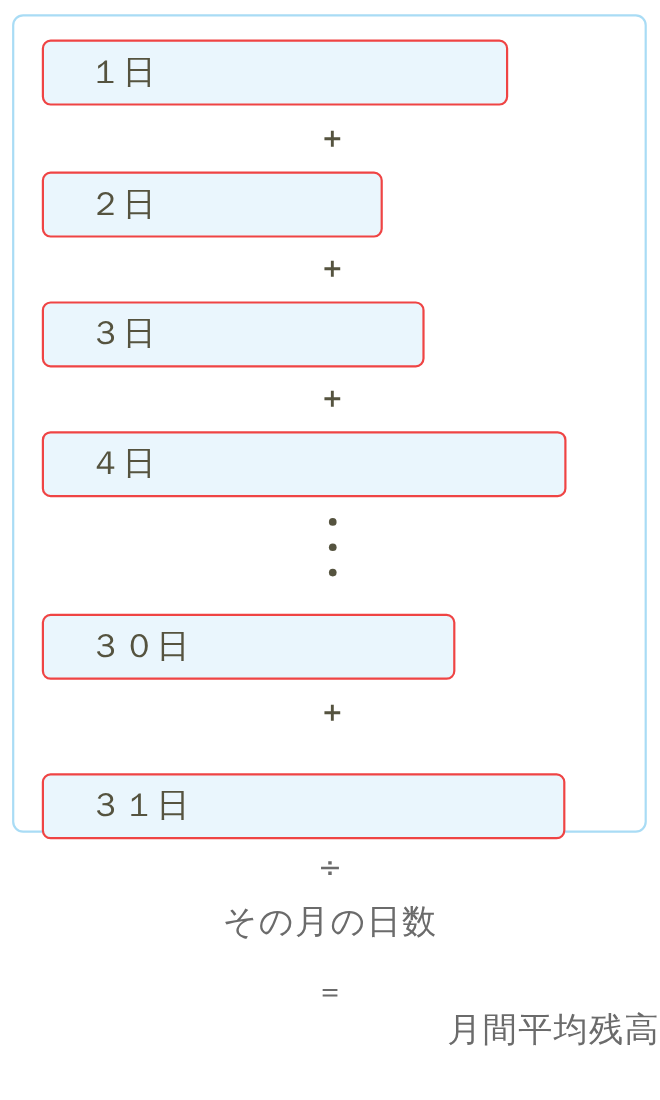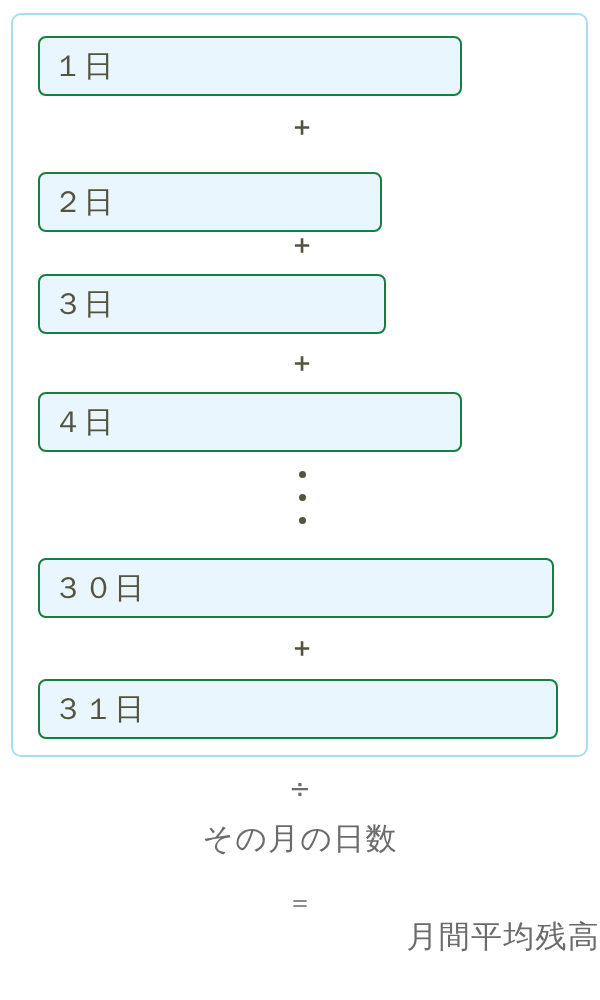--- a/index.html
+++ b/index.html
@@ -27,43 +27,44 @@
     border-radius: 10px;
     background: #ffffff;
   }
 
   
   .day-box {
     position: absolute;
     left: 25px;               
     height: 60px;
     background: #eaf6fd;
-    border: 2px solid #15803d;
+    border: 2px solid #ef4444;
     border-radius: 8px;
     display: flex;
     align-items: center;
+    padding-left: 28px;
   }
 
   .day-label {
     padding-left: 13px;
     font-size: 30px;
     line-height: 1;
     color: #55533f;
     letter-spacing: 0.02em;
     white-space: nowrap;
     font-family: "DejaVu Sans", "Liberation Sans", sans-serif;
   }
 
   
   .box-1  { top: 21px;  width: 424px; }
-  .box-2  { top: 141px; width: 344px; margin-top: 16px; }
+  .box-2  { top: 141px; width: 310px; }
   .box-3  { top: 259px; width: 348px; }
-  .box-4  { top: 377px; width: 424px; }
-  .box-30 { top: 543px; width: 516px; }
-  .box-31 { top: 664px; width: 520px; }
+  .box-4  { top: 377px; width: 477px; }
+  .box-30 { top: 543px; width: 376px; }
+  .box-31 { top: 688px; width: 476px; }
 
   
   .op-plus {
     position: absolute;
     width: 40px;
     text-align: center;
     left: 269px;              
     font-size: 26px;
     font-weight: 700;
     line-height: 1;

